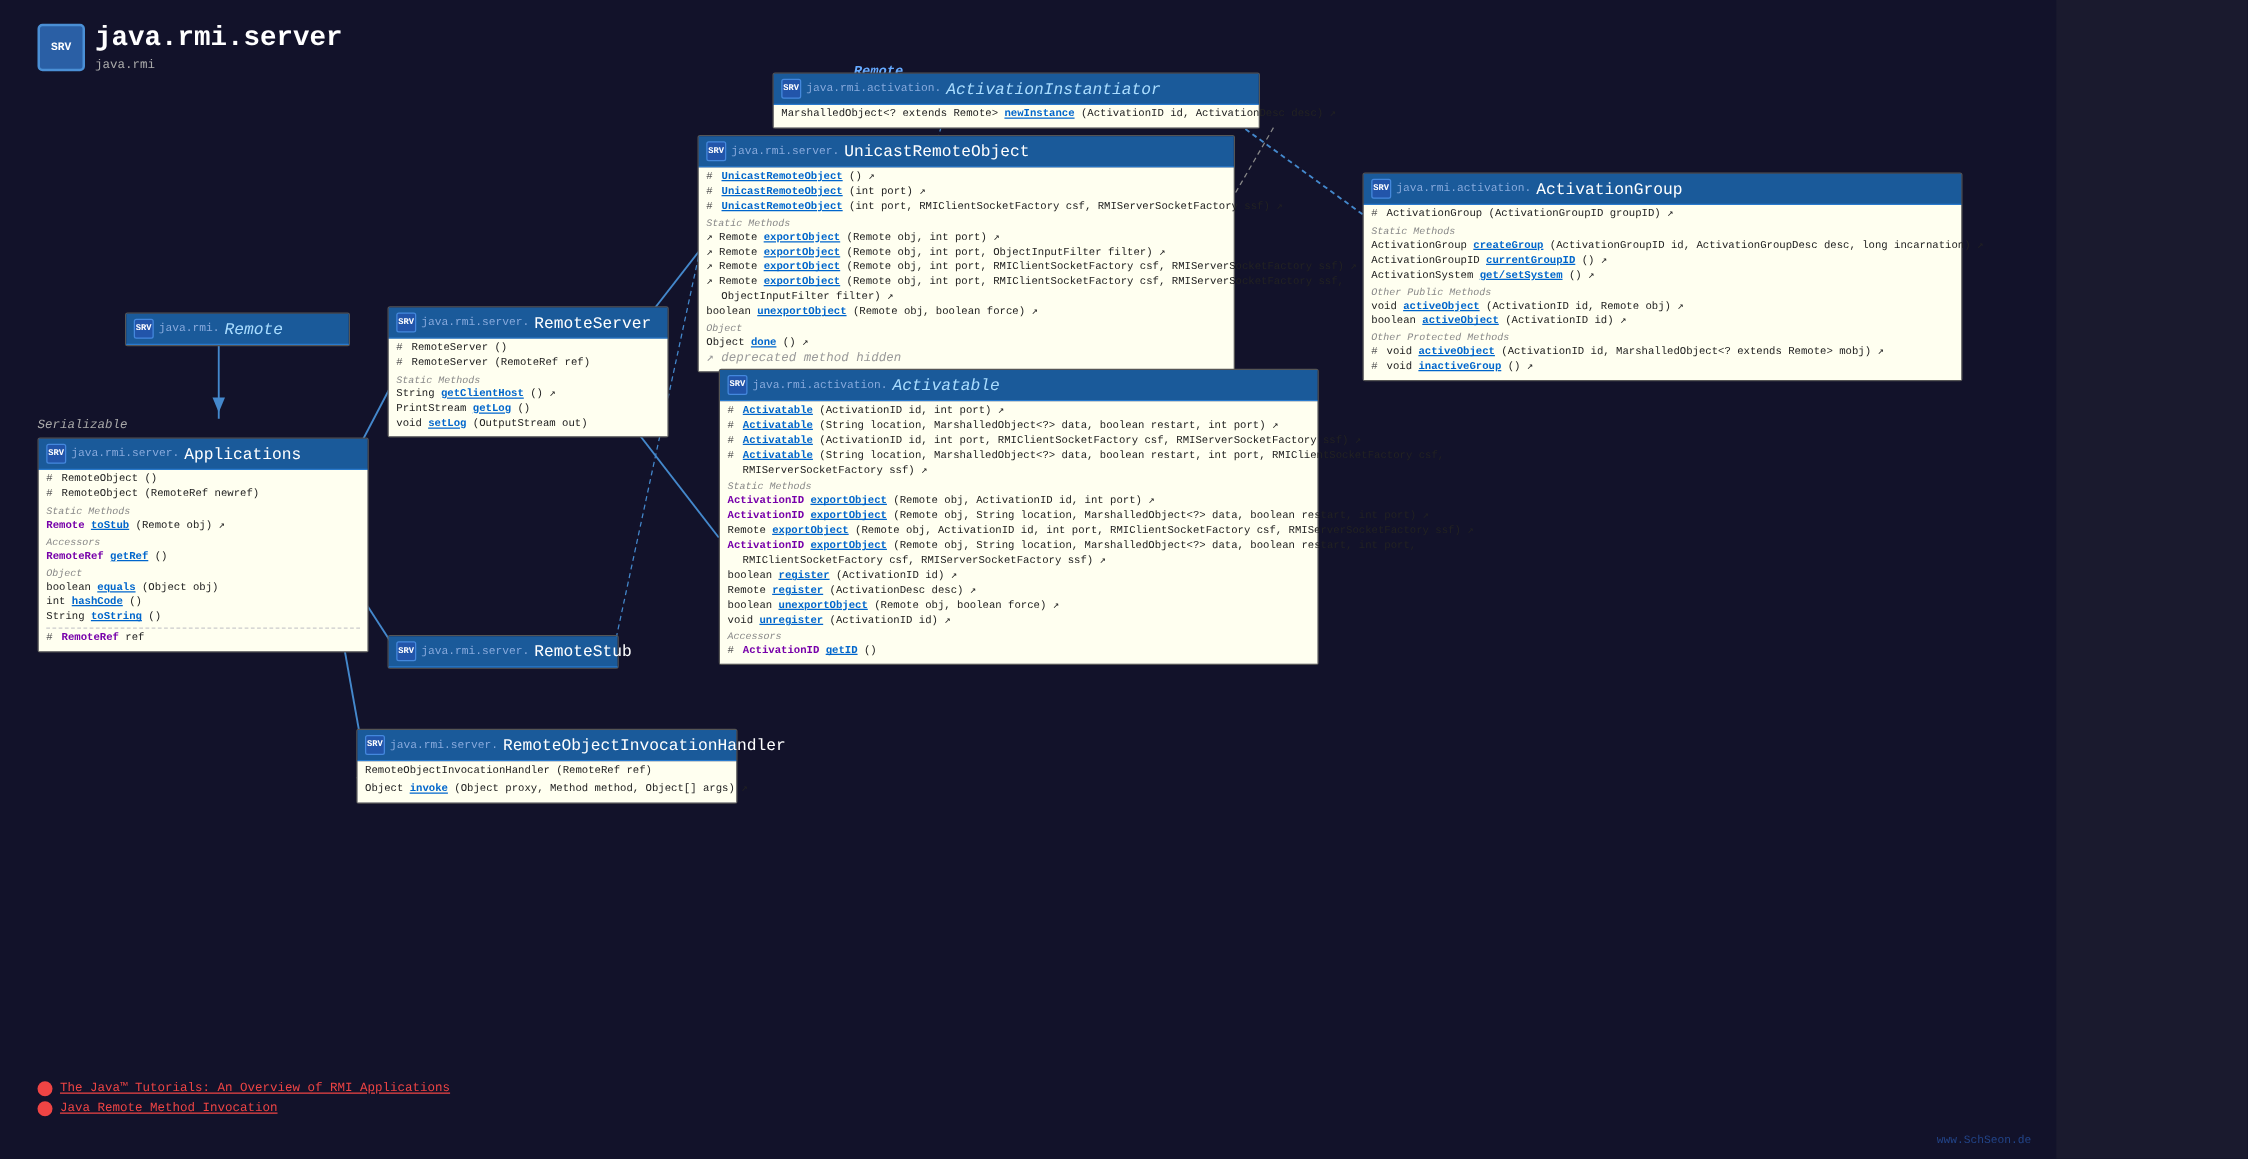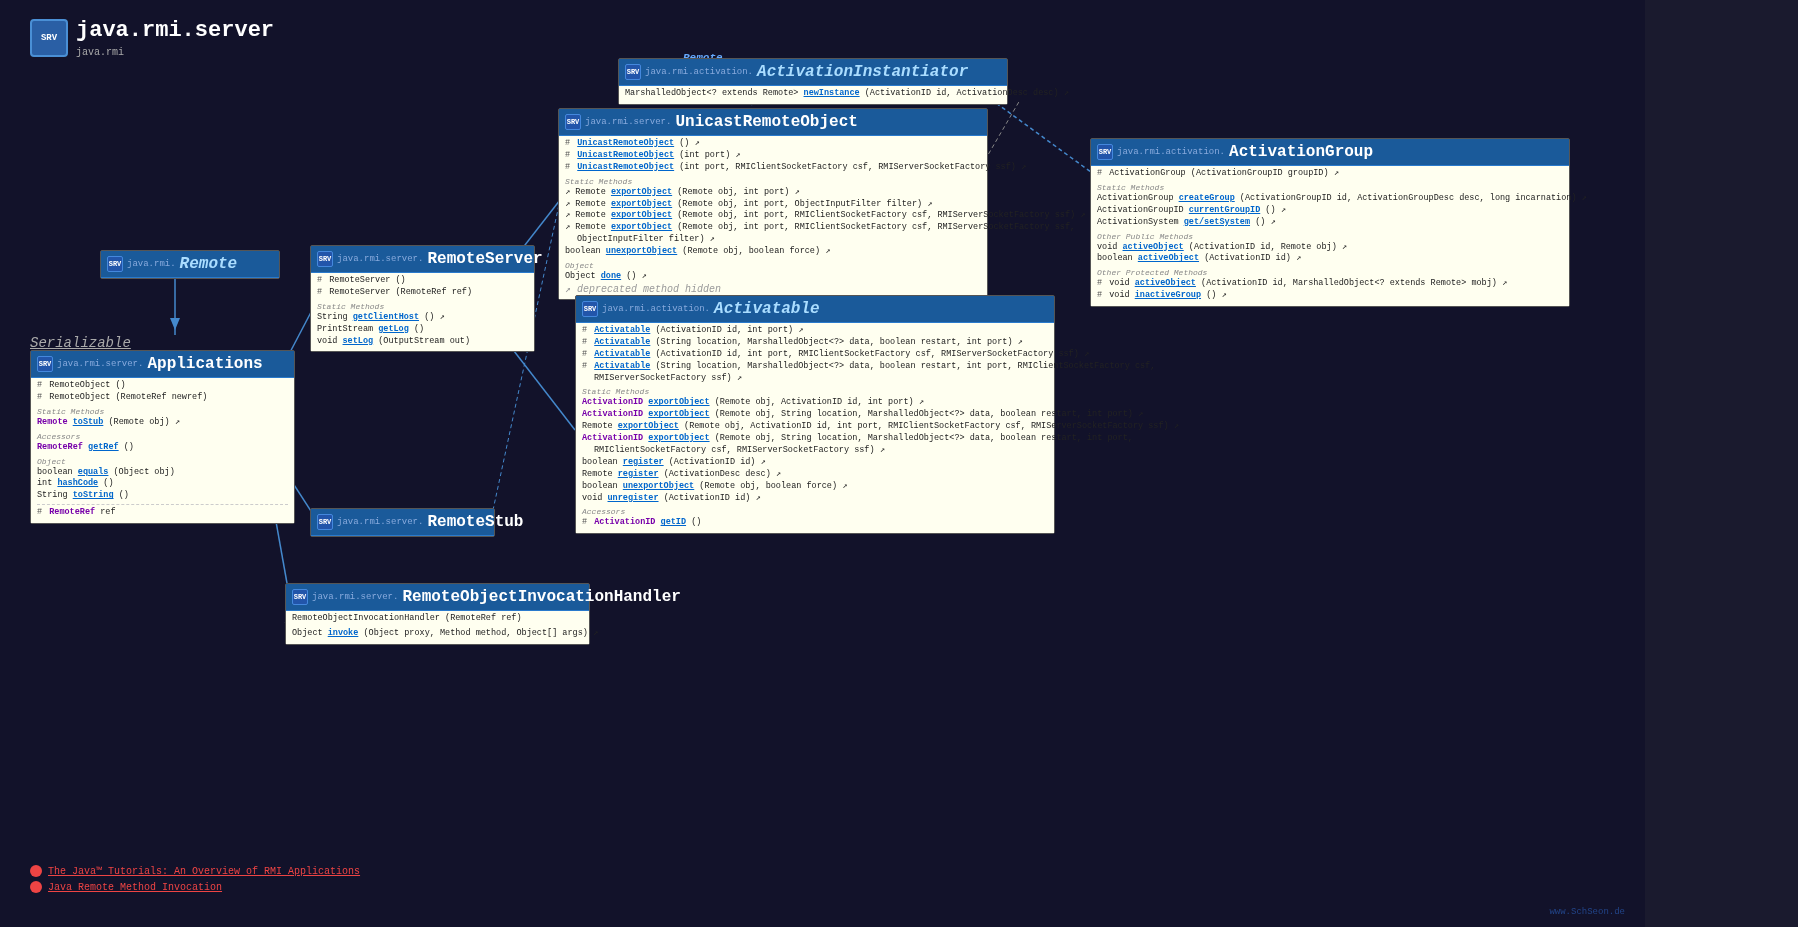--- a/index.html
+++ b/index.html
@@ -87,22 +87,22 @@
     }
     .class-icon-blue {
       background: #2255aa;
       border-color: #4488dd;
     }
     .class-pkg {
       color: #88aadd;
       font-size: 9px;
     }
     .class-name {
-      font-weight: bold;
-      font-size: 16px;
+      font-weight: normal;
+      font-size: 13px;
       color: white;
     }
     .class-name-italic {
       font-style: italic;
       color: #aaddff;
     }
 
     .class-body {
       background: #fffff0;
       color: #333;
@@ -192,23 +192,22 @@
       bottom: 10px;
       right: 20px;
       color: #224488;
       font-size: 9px;
     }
 
     
     .serializable-label {
       position: absolute;
       color: #aaaaaa;
-      font-size: 14px;
+      font-size: 10px;
       font-style: italic;
-      text-decoration: underline;
     }
   </style>
 </head>
 <body>
 
 <div class="canvas">
 
   <svg class="connections">
 
     <line x1="175" y1="275" x2="175" y2="335" stroke="#4488cc" stroke-width="1.5" stroke-dasharray="none"></line>

